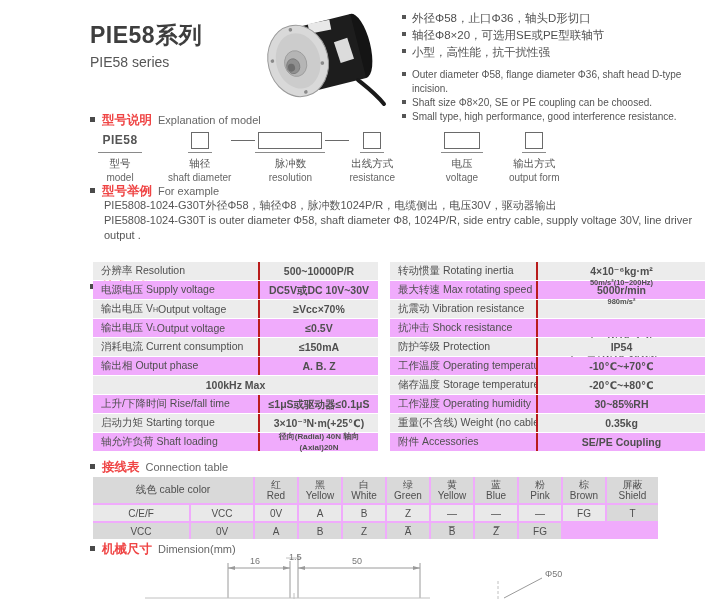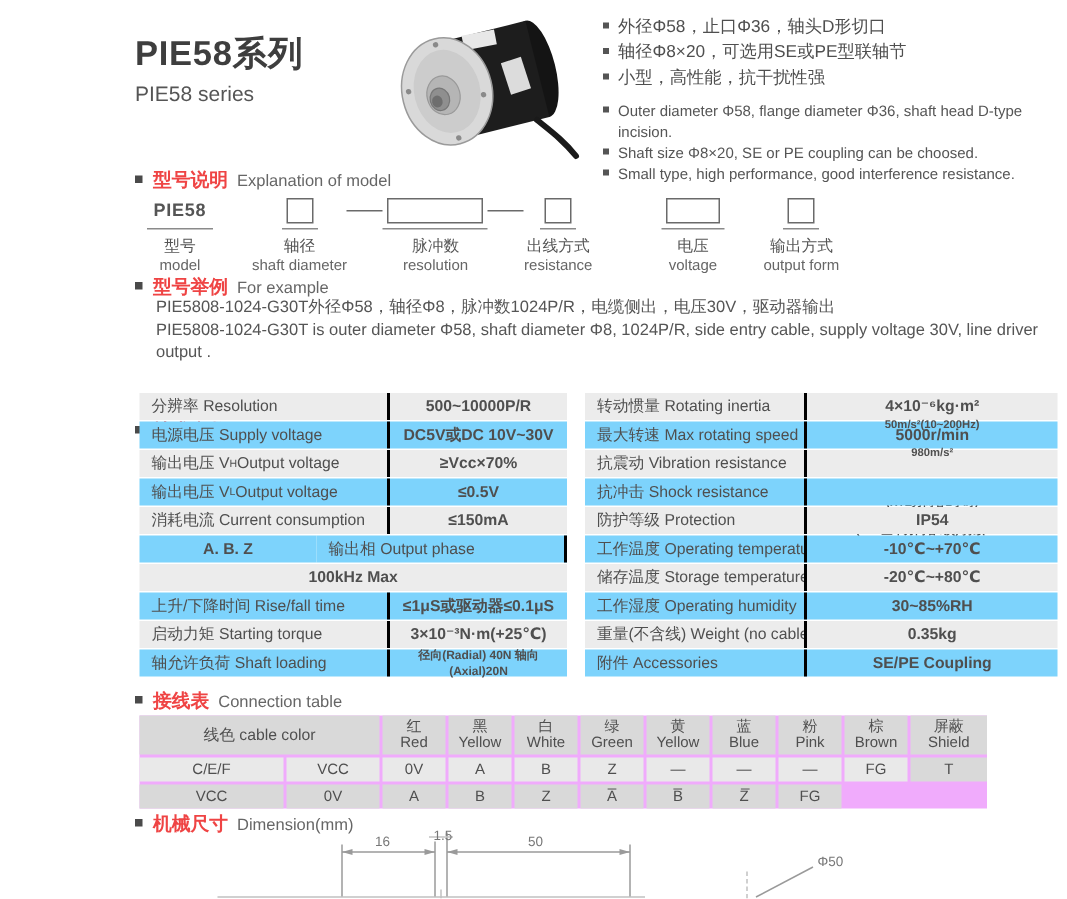--- a/index.html
+++ b/index.html
@@ -48,22 +48,22 @@
   .example-body{position:absolute;left:104px;top:198px;right:10px;}
   .ex-line{font-size:11px;color:#555;line-height:15px;}
 
   
   .tech-tables{position:absolute;left:93px;top:262px;display:flex;}
   .tech-table{display:flex;flex-direction:column;}
   .tech-table.left{width:285px;margin-right:12px;}
   .tech-table.right{width:315px;}
   .t-row{display:flex;height:18px;margin-bottom:1px;align-items:stretch;}
   .t-row.odd  .t-cell{background:#ececec;}
-  .t-row.even .t-cell{background:#7dd3fc;}
-  .t-label{flex:0 0 157px;display:flex;align-items:center;padding-left:8px;font-size:10.5px;color:#4f4f4f;border-right:2px solid #000000;white-space:nowrap;overflow:hidden;}
+  .t-row.even .t-cell{background:#f0abfc;}
+  .t-label{flex:0 0 157px;display:flex;align-items:center;padding-left:8px;font-size:10.5px;color:#4f4f4f;border-right:2px solid #b91c1c;white-space:nowrap;overflow:hidden;}
   .tech-table.right .t-label{flex:0 0 138px;}
   .t-value{flex:1;display:flex;flex-direction:column;align-items:center;justify-content:center;font-size:10.5px;color:#4f4f4f;line-height:11px;text-align:center;font-weight:bold;}
   .t-label sub{font-size:7px;}
   .t-row.tiny .t-value{font-size:8px;}
   .t-row.two .t-value{font-size:7.5px;line-height:8.5px;gap:44px;}
 
   
   .conn-table{position:absolute;left:93px;top:477px;display:grid;
     grid-template-columns:96px 62px 42px 42px 42px 42px 42px 42px 42px 42px 51px;
     grid-auto-rows:auto;gap:2px;background:#f0abfc;}
@@ -268,25 +268,25 @@
         </div>
       <div class="t-row odd">
           <div class="t-cell t-label">
             <span>消耗电流 Current consumption</span>
           </div>
           <div class="t-cell t-value">
             <span>≤150mA</span>
           </div>
         </div>
       <div class="t-row even">
+          <div class="t-cell t-label">
+            <span>输出相 Output phase</span>
+          </div>
           <div class="t-cell t-value">
             <span>A. B. Z</span>
-          </div>
-          <div class="t-cell t-label">
-            <span>输出相 Output phase</span>
           </div>
         </div>
       <div class="t-row odd">
           <div class="t-cell t-value">
             <span>100kHz  Max</span>
           </div>
         </div>
       <div class="t-row even">
           <div class="t-cell t-label">
             <span>上升/下降时间 Rise/fall time</span>

